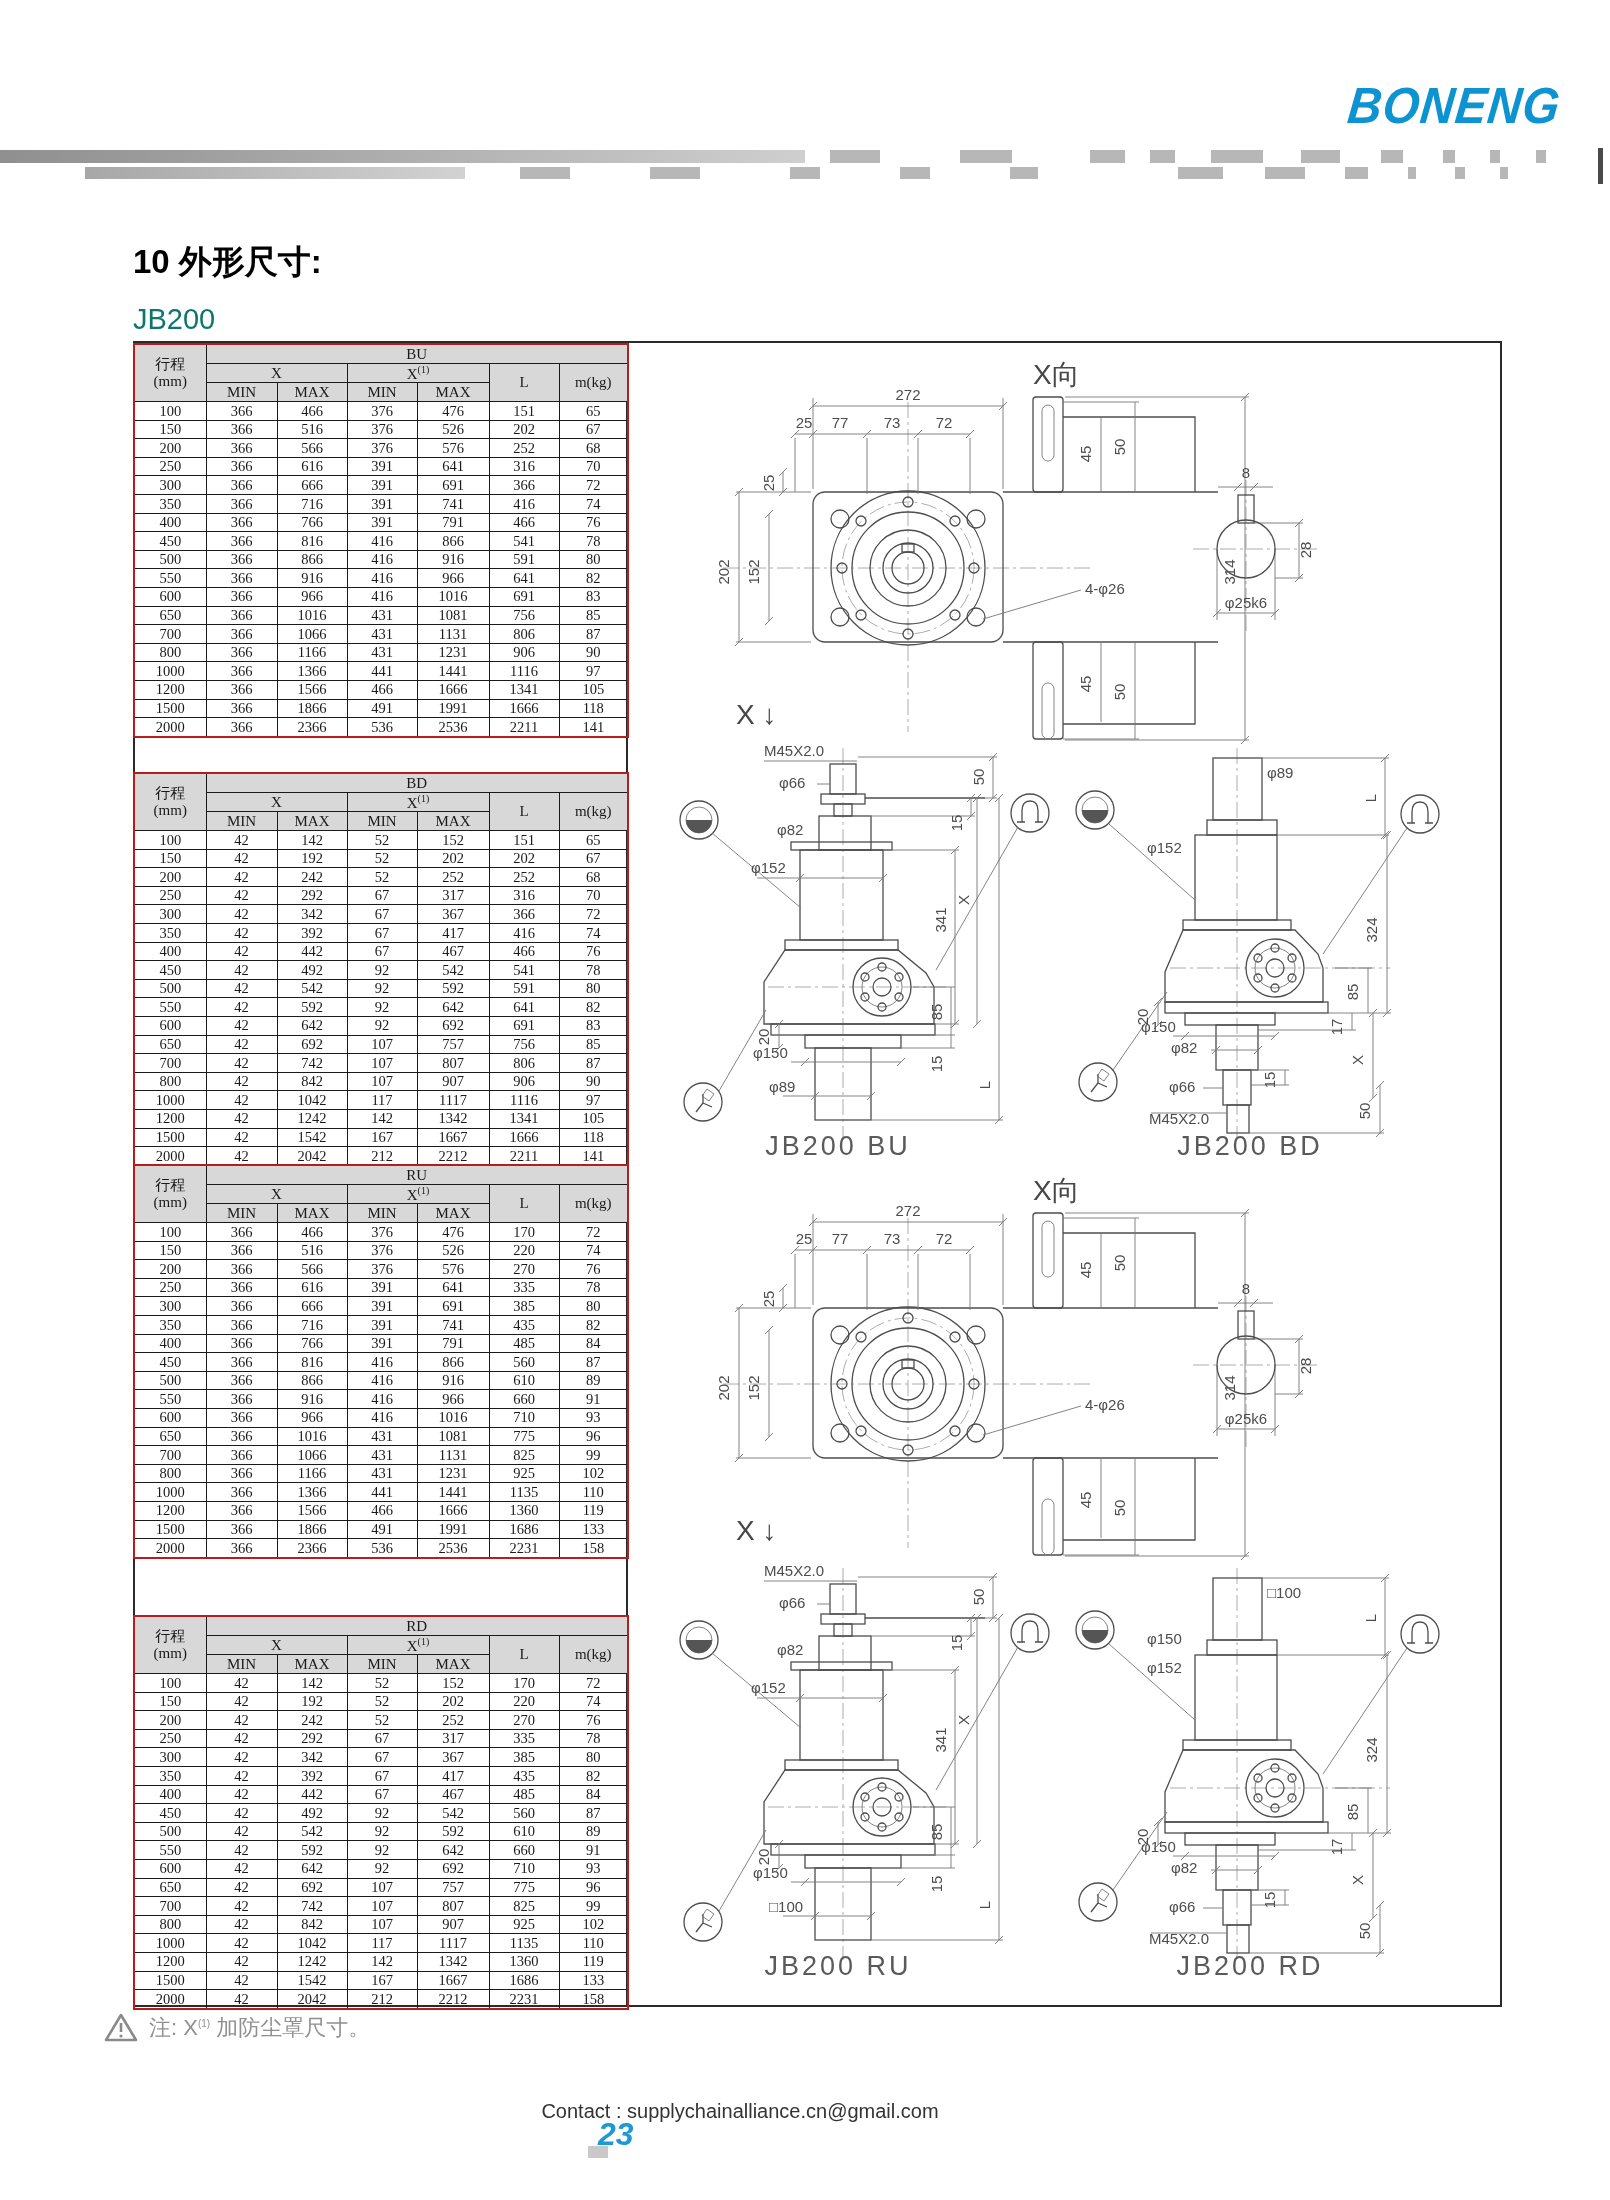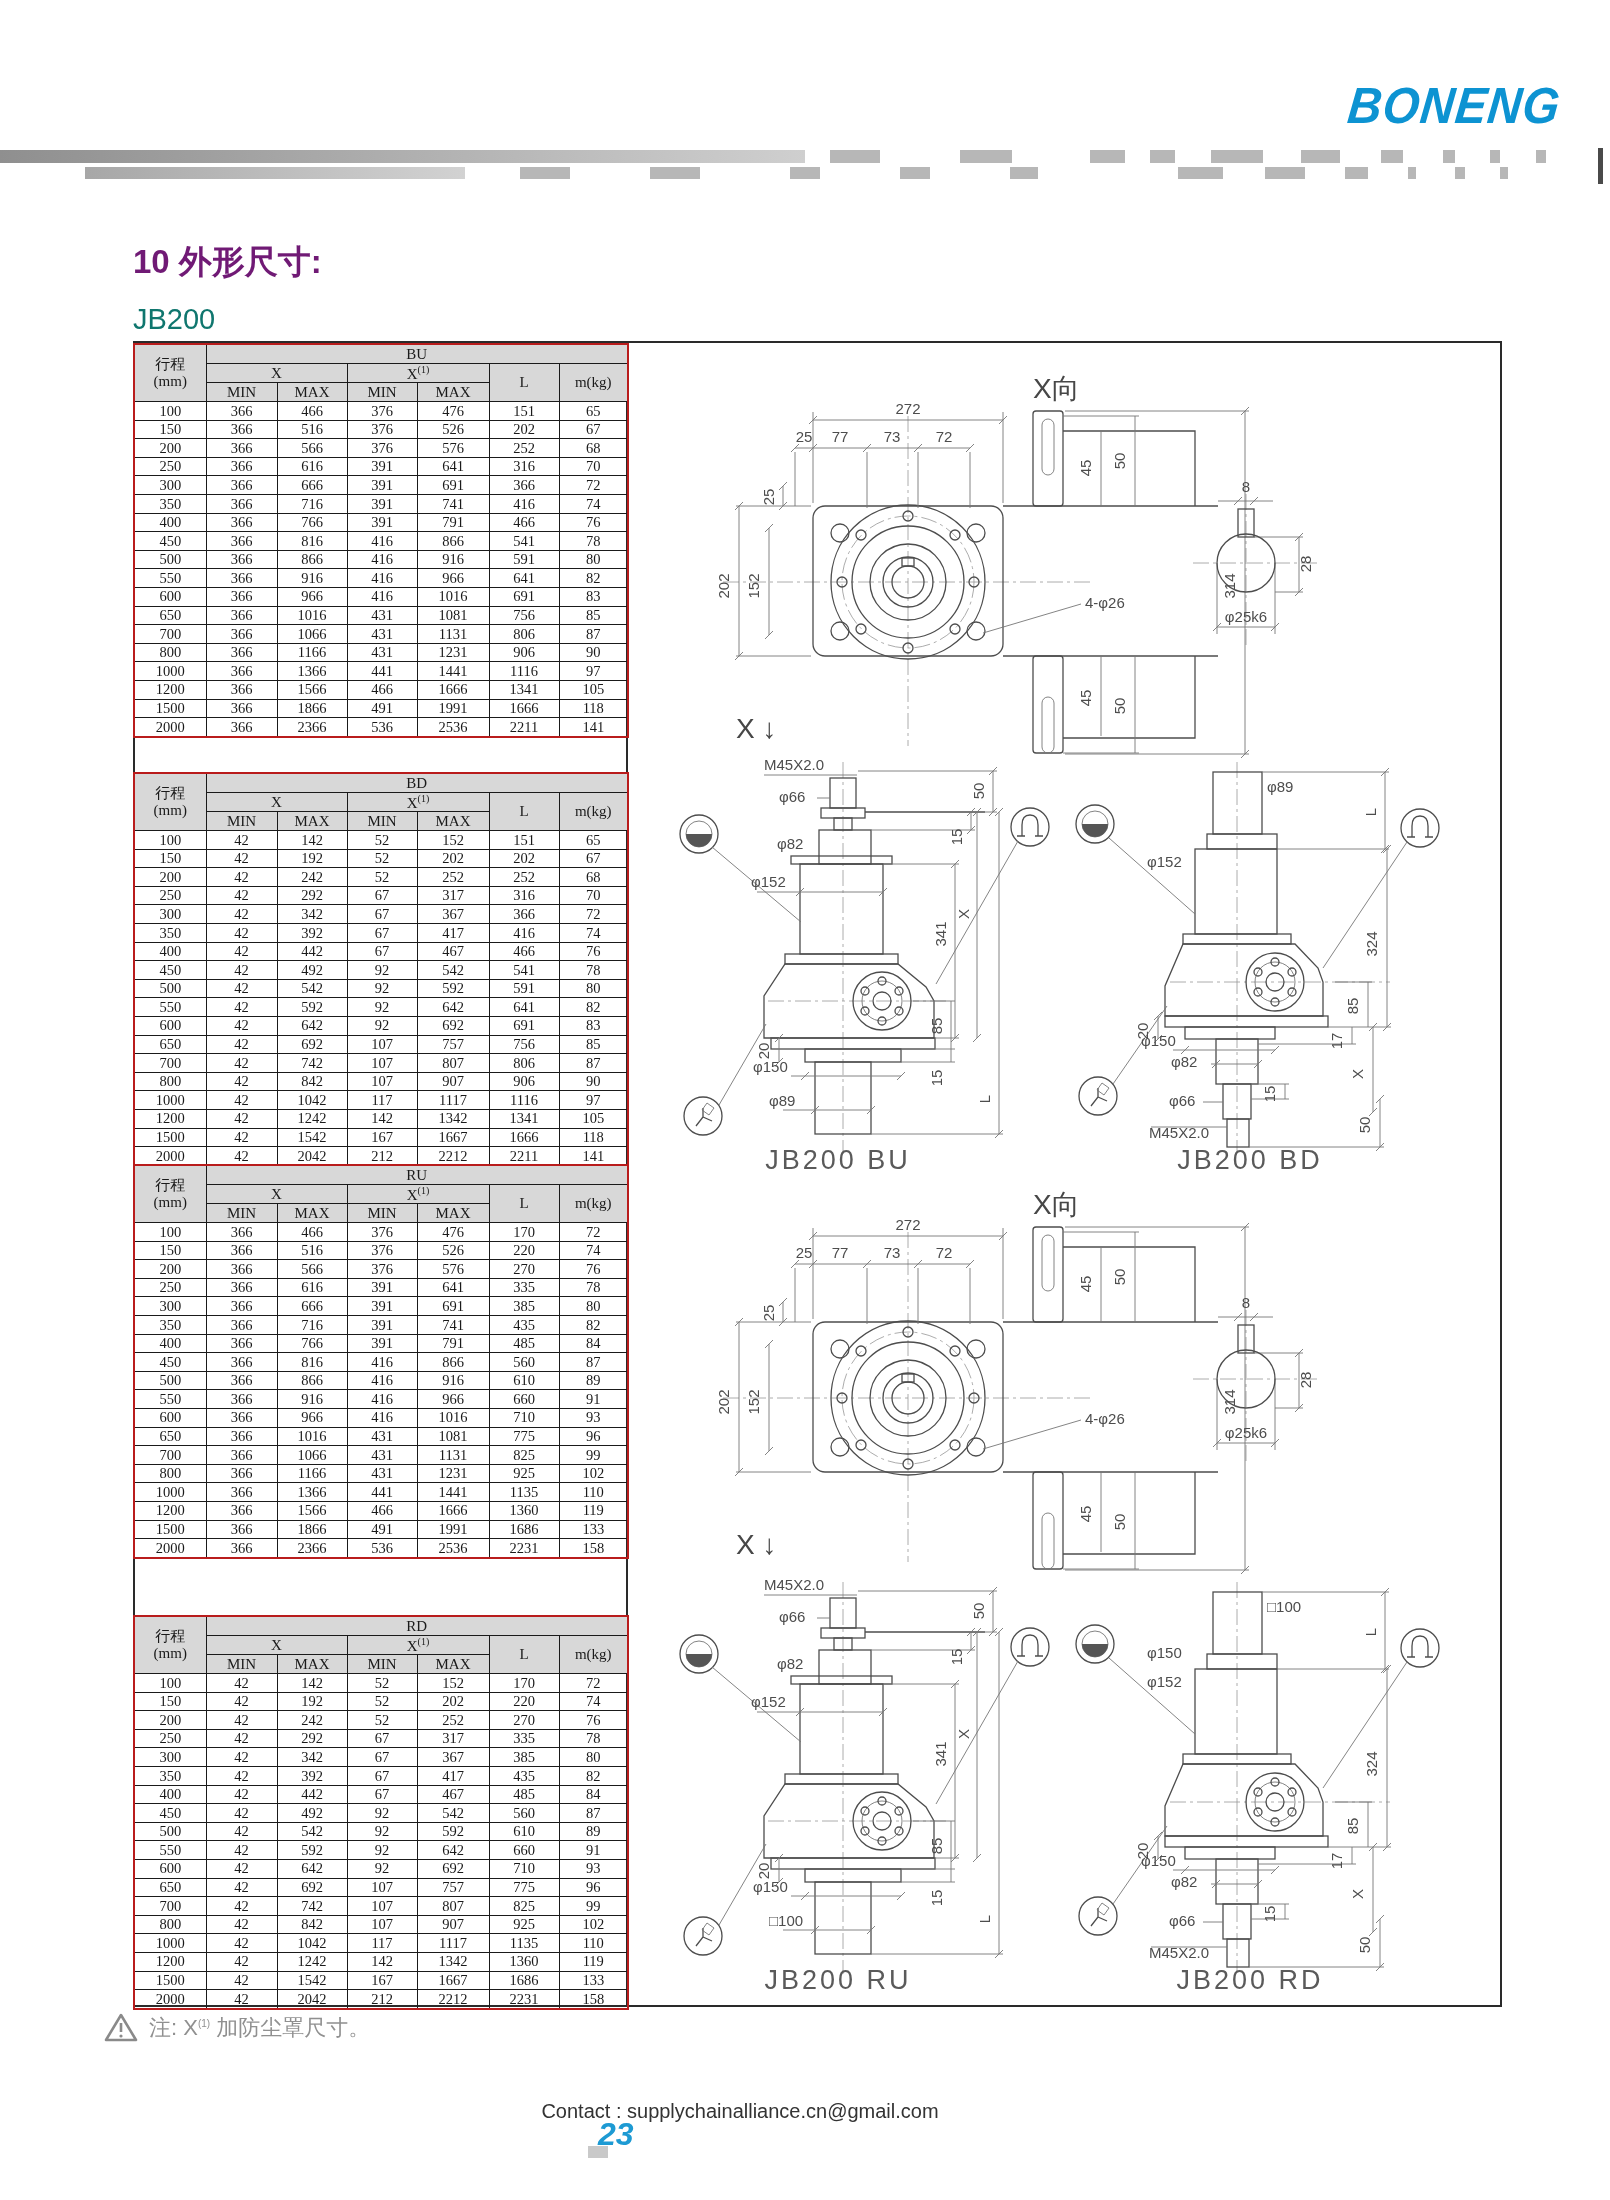--- a/index.html
+++ b/index.html
@@ -7,40 +7,40 @@
         font-family:"Liberation Sans",sans-serif;}
 
   
   .logo{position:absolute;left:1345px;top:80px;font-size:47px;font-weight:bold;font-style:italic;
         color:#0d93d2;letter-spacing:1px;transform:skewX(-6deg) scaleY(1.08);transform-origin:left bottom;}
   .stripe{position:absolute;background:#b7b7b7;}
   .stripe.g1{background:linear-gradient(90deg,#8f8f8f,#cfcfcf);}
   .stripe.g2{background:linear-gradient(90deg,#a7a7a7,#d2d2d2);}
   .edge-tick{position:absolute;left:1598px;top:148px;width:5px;height:36px;background:#4a4a4a;}
 
-  .title{position:absolute;left:133px;top:240px;font-size:33px;font-weight:bold;color:#701a75;}
+  .title{position:absolute;left:133px;top:240px;font-size:33px;font-weight:bold;color:#000000;}
   .model{position:absolute;left:133px;top:303px;font-size:29px;color:#0f766e;}
 
   
   .frame{position:absolute;left:133px;top:341px;width:1369px;height:1666px;
          border:2px solid #2a2a2a;box-sizing:border-box;}
   .divider{position:absolute;left:626px;top:341px;width:2px;height:1666px;background:#2a2a2a;}
 
   
   .tblpos{position:absolute;left:133px;}
   table.dt{border-collapse:collapse;table-layout:fixed;width:494px;border:2px solid #b91c1c;
            font-family:"Liberation Serif",serif;line-height:1;}
   .dt th,.dt td{border:1px solid #1a1a1a;text-align:center;vertical-align:middle;padding:0;}
   .dt thead th{background:#d8d8d8;font-weight:normal;font-size:15px;height:18px;color:#1a1a1a;}
   .dt thead th.hz{font-size:15px;line-height:1.15;}
   .dt td{height:17.6px;font-size:14.5px;color:#1a1a1a;}
   .sup{vertical-align:super;font-size:10px;}
 
   
-  .figpos{position:absolute;margin-top:14px;}
+  .figpos{position:absolute;}
   svg text{font-family:"Liberation Sans",sans-serif;fill:#4d4d4d;font-size:15px;}
   .ln{fill:none;stroke:#4d4d4d;stroke-width:1.3;}
   .thin{fill:none;stroke:#767676;stroke-width:0.9;}
   .cl{fill:none;stroke:#979797;stroke-width:0.8;stroke-dasharray:16 4 3 4;}
   .mid{text-anchor:middle;}
   .cap{font-size:27px;fill:#5a5a5a;text-anchor:middle;letter-spacing:3px;}
   .viewlbl{font-size:28px;fill:#474747;}
 
   
   .note{position:absolute;left:103px;top:2012px;display:flex;align-items:center;gap:10px;

